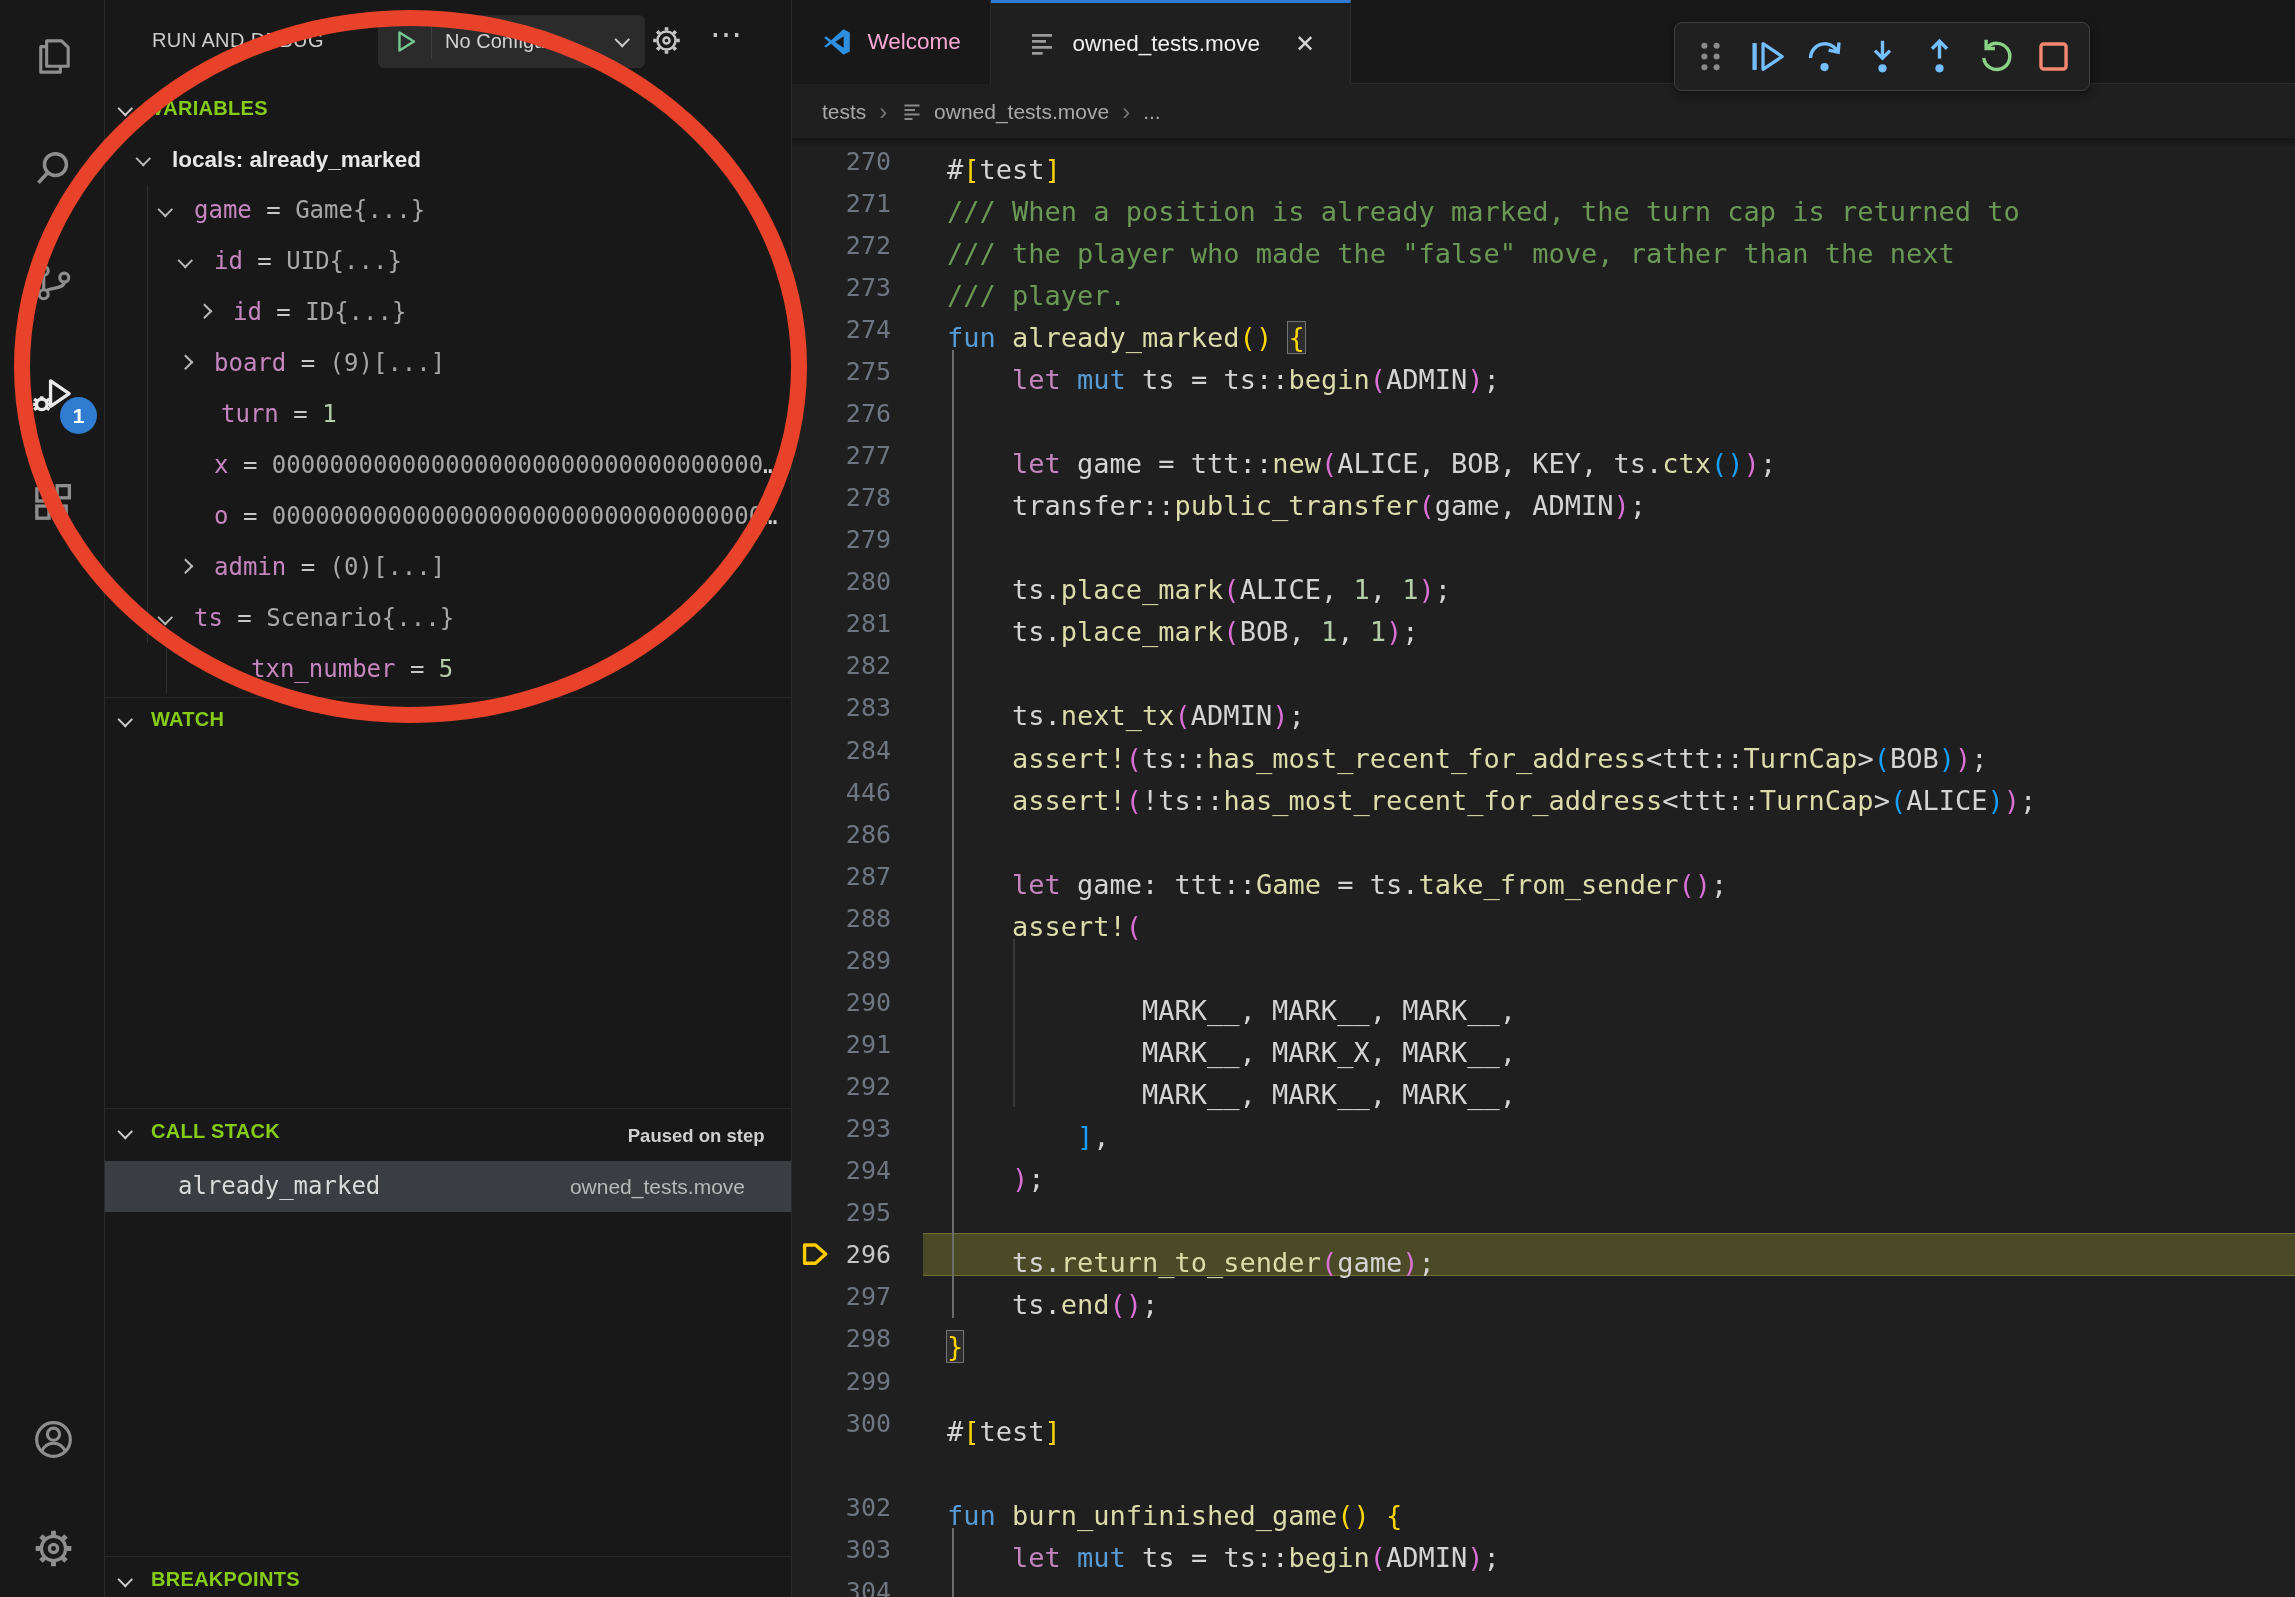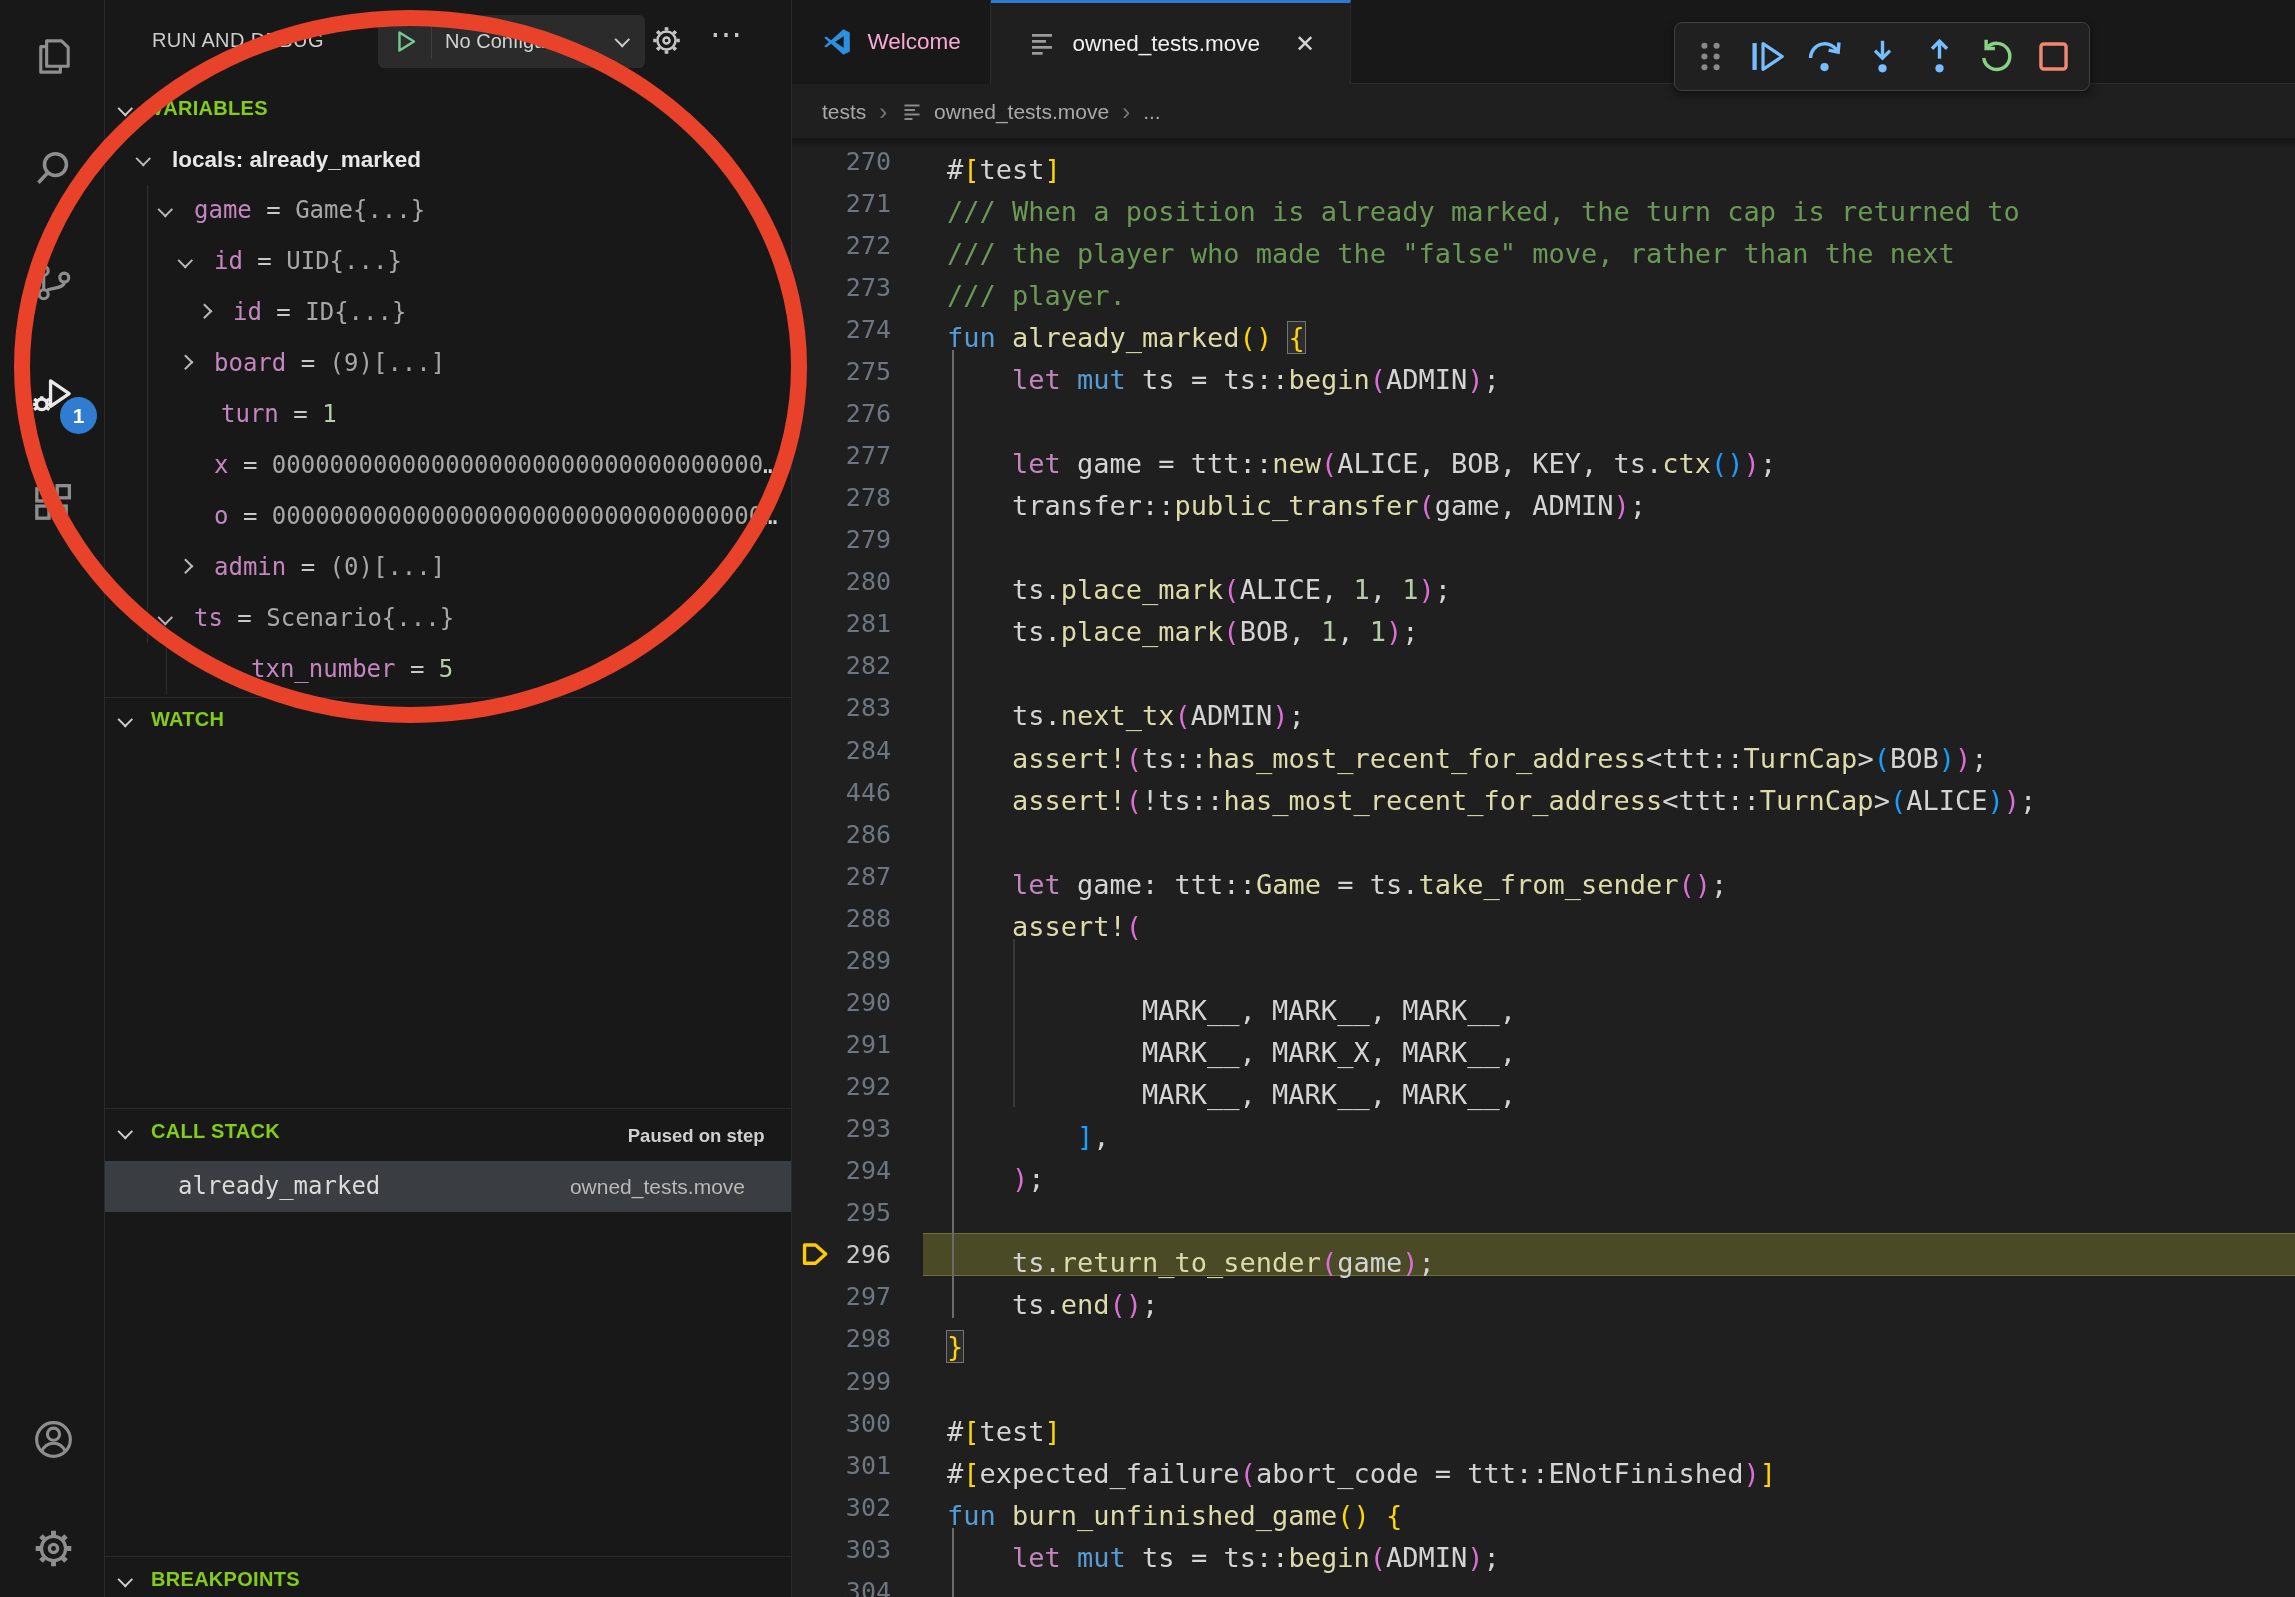--- a/index.html
+++ b/index.html
@@ -440,24 +440,20 @@
       <span class="code-text"><span class="t-bm">}</span></span>
     </div>
     <div class="code-row" style="top: 1222px;">
       <span class="gutter-num mono">299</span>
       <span class="code-text"></span>
     </div>
     <div class="code-row" style="top: 1264px;">
       <span class="gutter-num mono">300</span>
       <span class="code-text"><span class="t-d">#</span><span class="t-b1">[</span><span class="t-d">test</span><span class="t-b1">]</span></span>
     </div>
-    <div class="code-row" style="top: 1306px;">
-      <span class="gutter-num mono">301</span>
-      <span class="code-text"><span class="t-d">#</span><span class="t-b1">[</span><span class="t-d">expected_failure</span><span class="t-b2">(</span><span class="t-d">abort_code = ttt::ENotFinished</span><span class="t-b2">)</span><span class="t-b1">]</span></span>
-    </div>
     <div class="code-row" style="top: 1348px;">
       <span class="gutter-num mono">302</span>
       <span class="code-text"><span class="t-kb">fun </span><span class="t-fn">burn_unfinished_game</span><span class="t-b1">(</span><span class="t-b1">)</span><span class="t-d"> </span><span class="t-b1">{</span></span>
     </div>
     <div class="code-row" style="top: 1390px;">
       <span class="gutter-num mono">303</span>
       <span class="code-text"><span class="t-d">    </span><span class="t-kp">let</span><span class="t-d"> </span><span class="t-kb">mut</span><span class="t-d"> ts = ts::</span><span class="t-fn">begin</span><span class="t-b2">(</span><span class="t-d">ADMIN</span><span class="t-b2">)</span><span class="t-d">;</span></span>
     </div>
     <div class="code-row" style="top: 1432px;">
       <span class="gutter-num mono">304</span>

